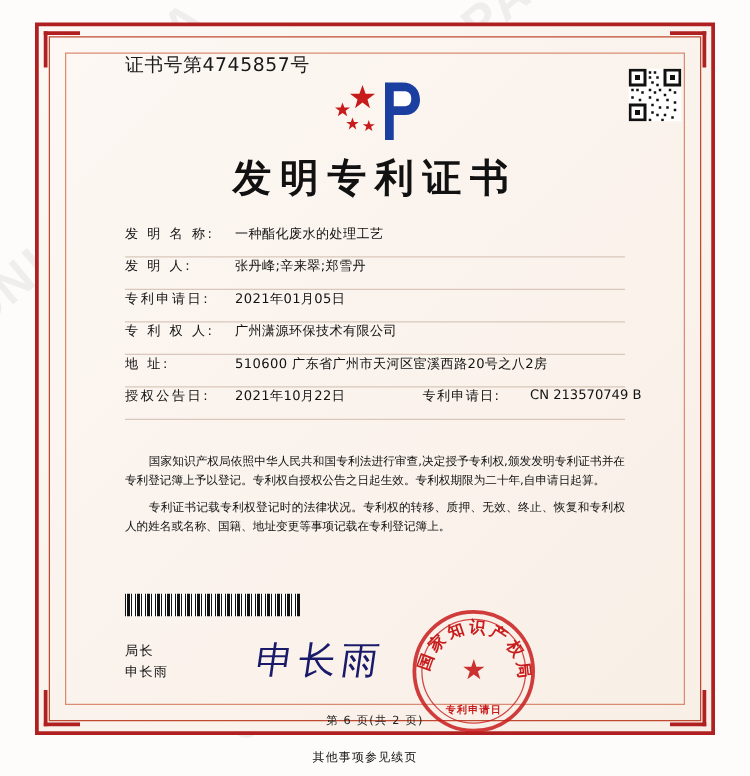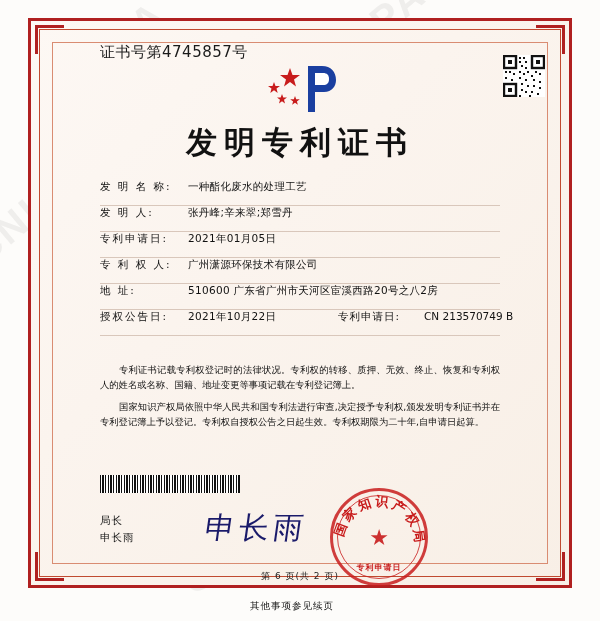--- a/index.html
+++ b/index.html
@@ -197,21 +197,20 @@
 
   
   .sig-block {
     position: absolute;
     left: 100px;
     top: 513px;
     font-size: 10.5px;
     color: #111;
     letter-spacing: 1px;
     line-height: 17px;
-    font-family: Liberation Mono, monospace;
   }
   .sig-hand {
     position: absolute;
     left: 205px;
     top: 508px;
     font-size: 30px;
     color: #1a1a6a;
     font-family: "DejaVu Serif", "Liberation Serif", serif;
     transform: skewX(-8deg);
     letter-spacing: 4px;
@@ -390,22 +389,22 @@
     </div>
     <div class="frow split">
       <div class="flabel">授权公告日:</div>
       <div class="fvalue">2021年10月22日</div>
       <div class="flabel2">专利申请日:</div>
       <div class="fvalue2">CN 213570749 B</div>
     </div>
   </div>
 
   <div class="paras">
+    <p>国家知识产权局依照中华人民共和国专利法进行审查,决定授予专利权,颁发发明专利证书并在专利登记簿上予以登记。专利权自授权公告之日起生效。专利权期限为二十年,自申请日起算。</p>
     <p>专利证书记载专利权登记时的法律状况。专利权的转移、质押、无效、终止、恢复和专利权人的姓名或名称、国籍、地址变更等事项记载在专利登记簿上。</p>
-    <p>国家知识产权局依照中华人民共和国专利法进行审查,决定授予专利权,颁发发明专利证书并在专利登记簿上予以登记。专利权自授权公告之日起生效。专利权期限为二十年,自申请日起算。</p>
   </div>
 
   <div class="barcode"></div>
 
   <div class="sig-block">
     <div>局长</div>
     <div>申长雨</div>
   </div>
   <div class="sig-hand">申长雨</div>
 

